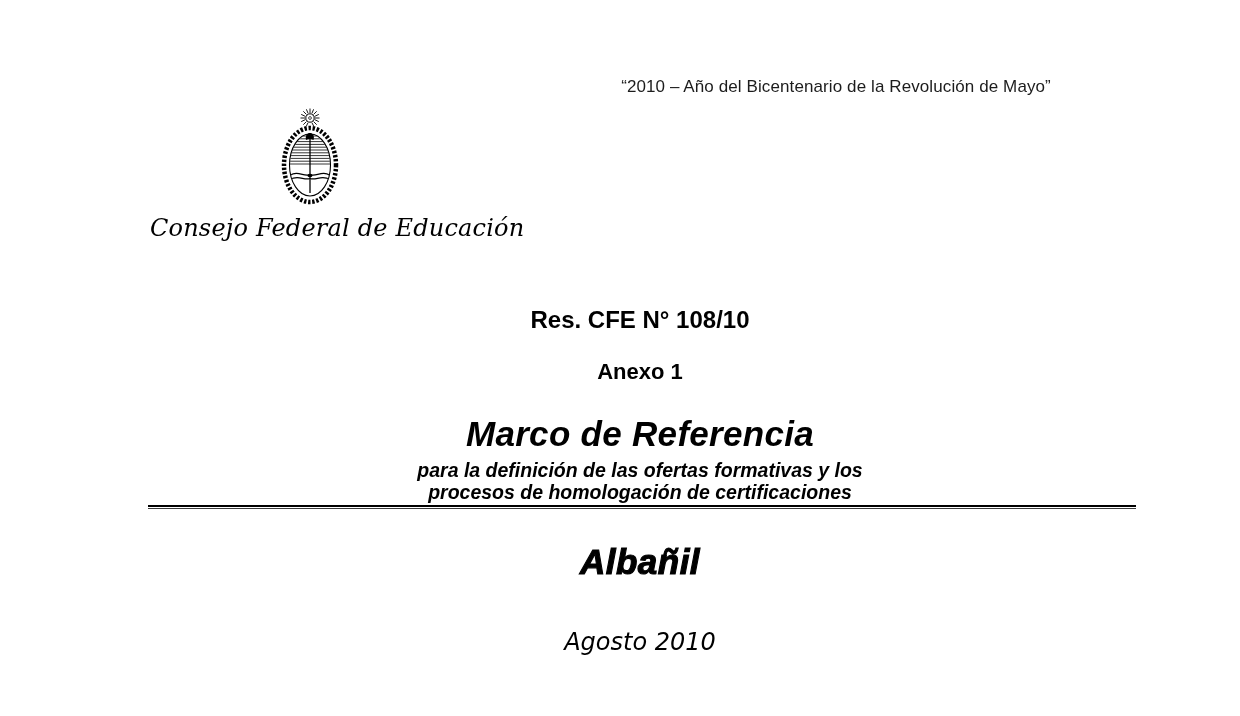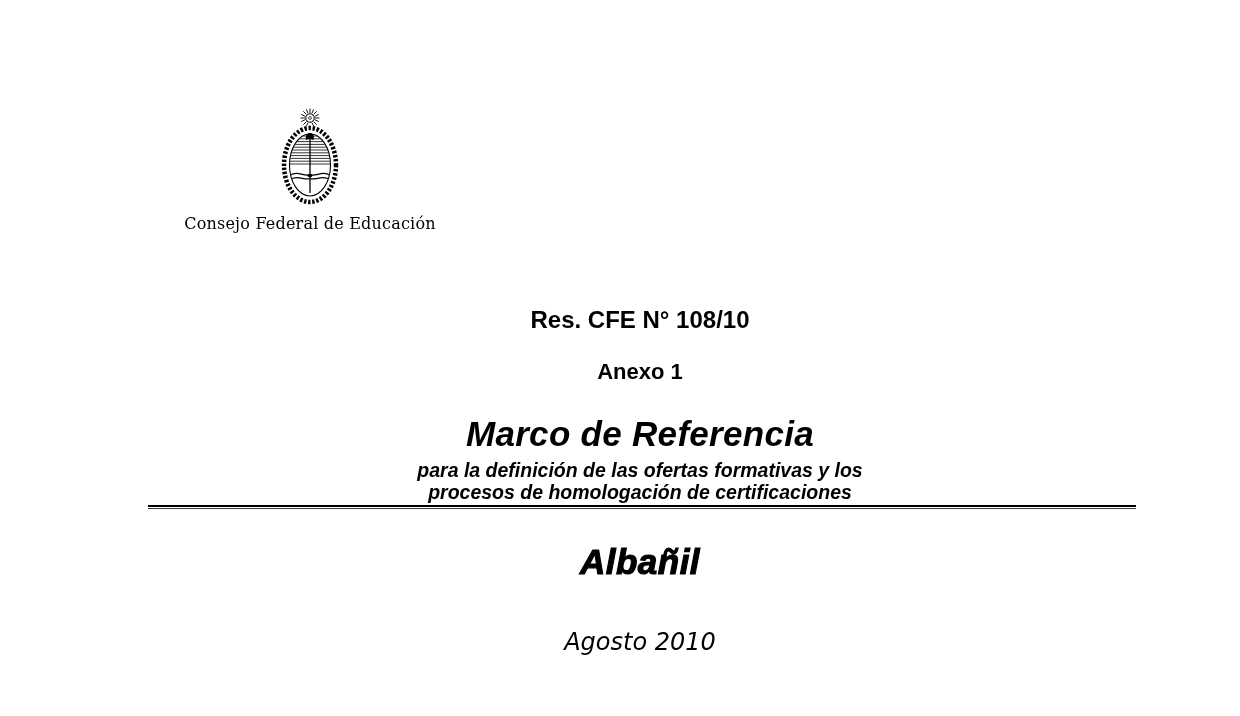--- a/index.html
+++ b/index.html
@@ -39,21 +39,22 @@
     left: 277px;
     width: 66px;
     height: 102px;
   }
   .institution {
     top: 214px;
     left: 150px;
     width: 320px;
     text-align: center;
     font-family: "DejaVu Serif", serif;
-    font-size: 16px;
+    font-style: italic;
+    font-size: 24px;
     letter-spacing: 0.2px;
     white-space: nowrap;
   }
   .res {
     top: 306px;
     font-size: 24px;
     font-weight: bold;
   }
   .anexo {
     top: 359px;
@@ -96,20 +97,21 @@
     font-family: "DejaVu Sans", sans-serif;
     font-style: italic;
     font-size: 24px;
   }
 </style>
 </head>
 <body>
 
 <div class="page">
 
+  <div class="abs quote">“2010 – Año del Bicentenario de la Revolución de Mayo”</div>
 
   <svg class="abs emblem" viewBox="0 0 66 102" xmlns="http://www.w3.org/2000/svg">
     <defs>
       <clipPath id="ovalClip">
         <ellipse cx="33" cy="60" rx="20" ry="30.5"></ellipse>
       </clipPath>
     </defs>
 
     <path stroke="#000" stroke-width="0.9" fill="none" d="
       M38,13 L42.5,13 M37.6,14.6 L41.8,16.6 M36.5,16.5 L39.7,19.7

